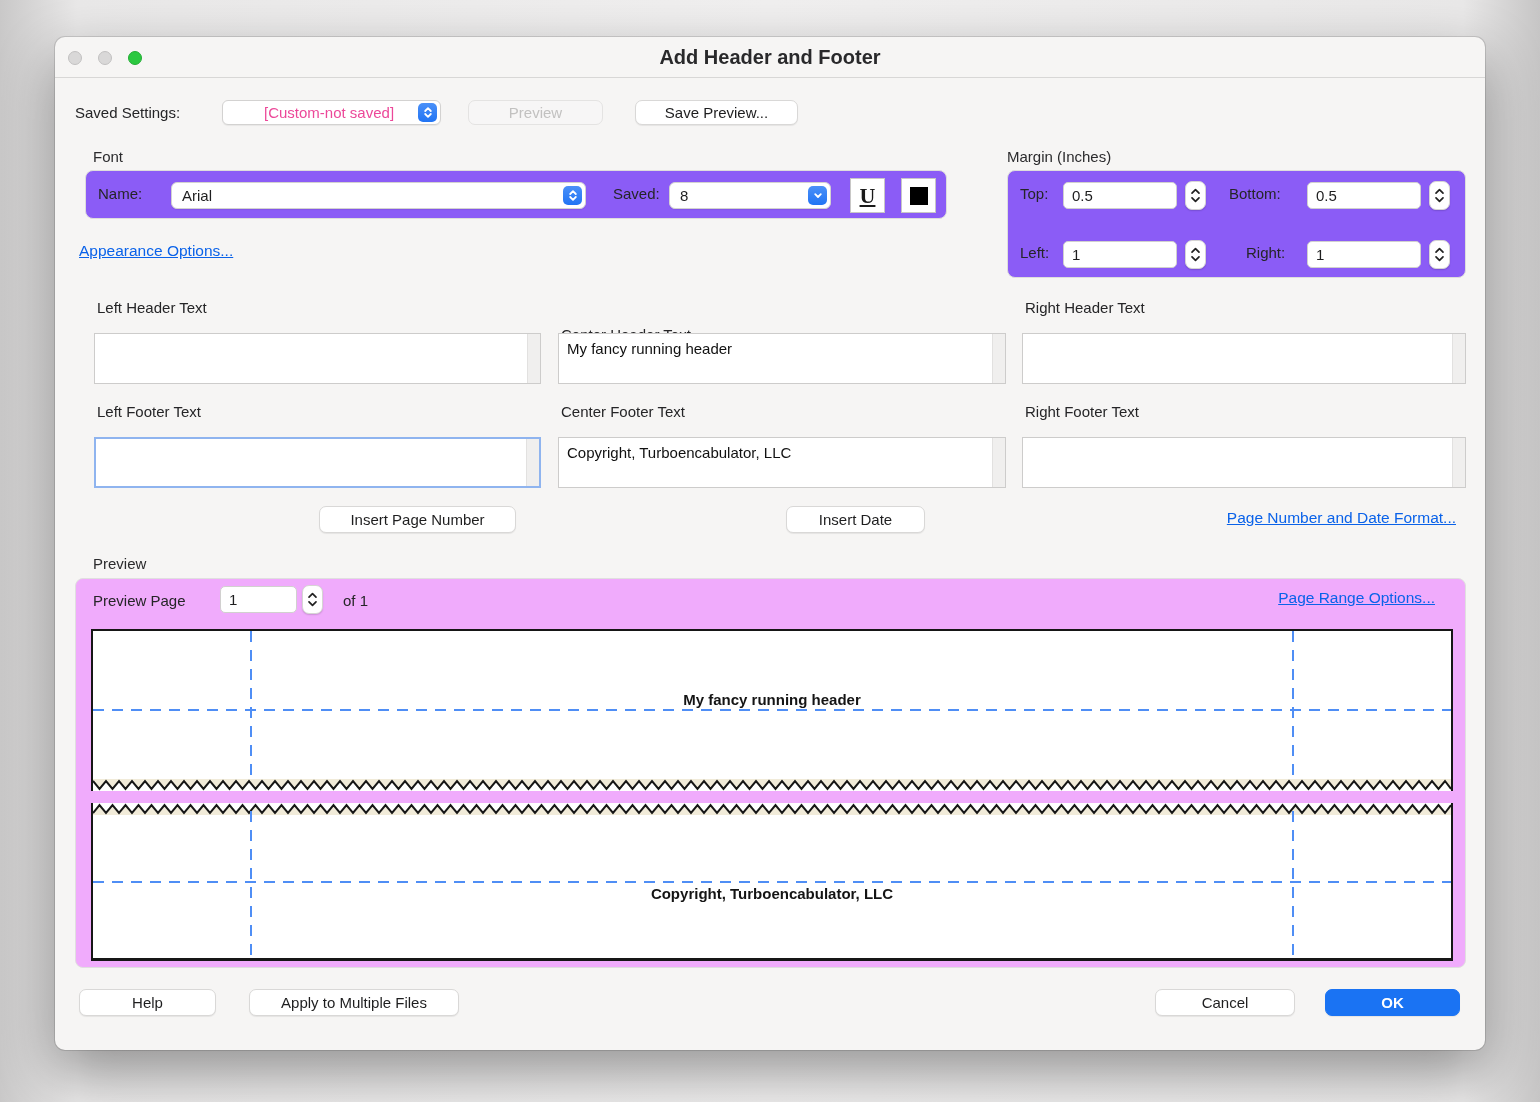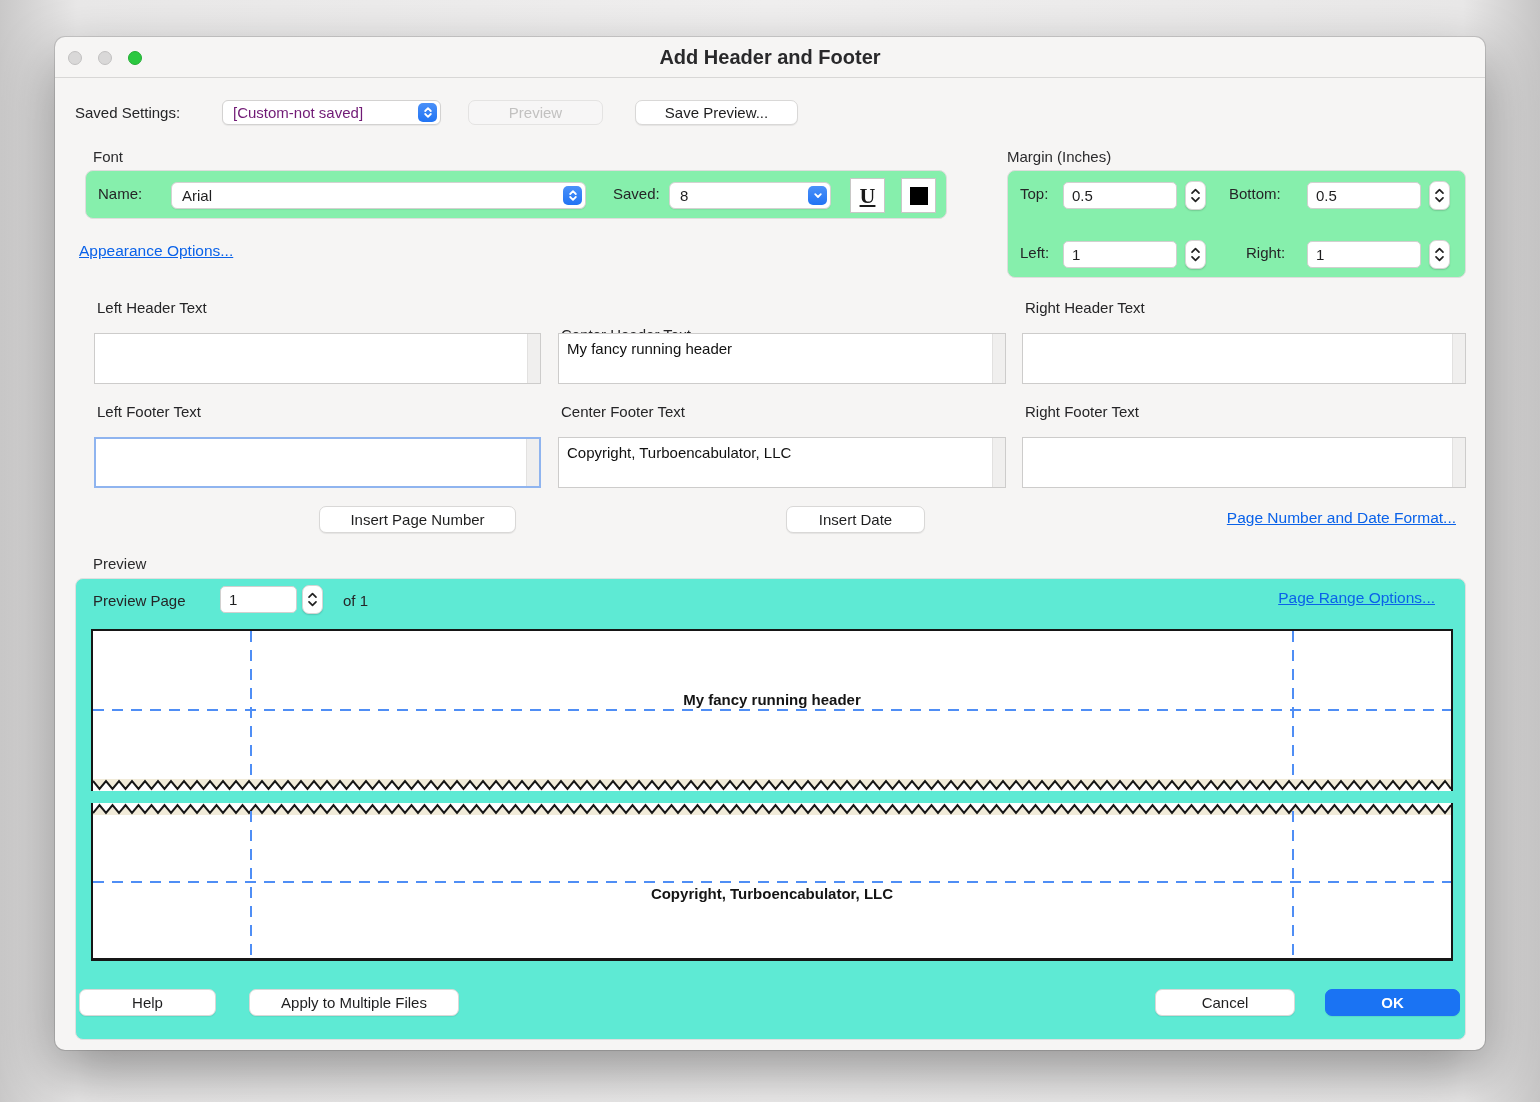--- a/index.html
+++ b/index.html
@@ -26,42 +26,42 @@
     text-align:center; font-weight:700; font-size:20px; color:#29292b;
   }
   .light { position:absolute; top:14px; width:14px; height:14px; border-radius:50%; }
   .light.gray { background:#d9d8d8; border:1px solid #c2c1c1; }
   .light.green { background:#2bc840; border:1px solid #23ad35; }
 
   .lbl { position:absolute; font-size:15px; color:#252527; white-space:nowrap; }
   .seclbl { position:absolute; font-size:15px; color:#2b2b2d; white-space:nowrap; }
 
   .panel {
-    position:absolute; background:#86efac; border:1px solid #dedddc; border-radius:8px;
+    position:absolute; background:#8b5cf6; border:1px solid #dedddc; border-radius:8px;
   }
 
   .btn {
     position:absolute; height:27px; background:#ffffff; border:1px solid #d9d8d7;
     border-radius:7px; font-size:15px; color:#1e1e1f; text-align:center;
     box-shadow:0 1px 1px rgba(0,0,0,.07); cursor:default;
     display:flex; align-items:center; justify-content:center;
     font-family:"Liberation Sans", sans-serif;
   }
   .btn.small { height:25px; }
   .btn.disabled { background:#f7f6f6; border-color:#e4e3e2; color:#c2c1c0; box-shadow:none; }
   .btn.primary { background:#1a73f3; border-color:#1a73f3; color:#fff; font-weight:700; }
 
   .select {
     position:absolute; background:#fff; border:1px solid #d3d2d1; border-radius:6px;
     box-shadow:0 1px 1px rgba(0,0,0,.06);
     display:flex; align-items:center; padding-left:10px;
     font-size:15px;
   }
   .select .val { flex:1; white-space:nowrap; overflow:hidden; }
-  .select .val.dim { color:#701a75; }
+  .select .val.dim { color:#ec4899;margin-left:31px; }
   .sel-btn {
     width:19px; height:19px; margin-right:3px; border-radius:5px;
     background:linear-gradient(#4a90f8,#2174f4);
     display:flex; align-items:center; justify-content:center; flex:0 0 auto;
   }
 
   .txt {
     position:absolute; background:#fff; border:1px solid #d1d0cf; border-radius:5px;
     font-size:15px; padding:0 8px; font-family:"Liberation Sans", sans-serif;
     color:#1e1e1f; outline:none;
@@ -224,21 +224,21 @@
     <div class="ta" style="left:967px; top:400px; width:444px;">
       <textarea style=""></textarea>
       <div class="sb"></div>
     </div>
 
     <div class="btn" style="left:264px; top:469px; width:197px;">Insert Page Number</div>
     <div class="btn" style="left:731px; top:469px; width:139px;">Insert Date</div>
     <div class="link" style="right:29px; top:472px;">Page Number and Date Format...</div>
 
     <div class="seclbl" style="left:38px; top:518px;">Preview</div>
-    <div class="panel" style="left:20px; top:541px; width:1391px; height:462px; background:#5eead4; border-color:#e0dfdf;">
+    <div class="panel" style="left:20px; top:541px; width:1391px; height:390px; background:#f0abfc; border-color:#e0dfdf;">
       <div class="lbl" style="left:17px; top:13px;">Preview Page</div>
       <input class="txt" style="left: 144px; top: 7px; width: 77px; height: 27px;" value="1">
       <div class="stepper" style="left:226px; top:6px;">
         <svg width="13" height="19" viewBox="0 0 13 19">
             <path d="M3 7.2 L6.5 3.7 L10 7.2" stroke="#222" stroke-width="1.7" fill="none" stroke-linecap="round" stroke-linejoin="round"></path>
             <path d="M3 11.8 L6.5 15.3 L10 11.8" stroke="#222" stroke-width="1.7" fill="none" stroke-linecap="round" stroke-linejoin="round"></path>
           </svg>
       </div>
       <div class="lbl" style="left:267px; top:13px;">of 1</div>
       <div class="link" style="right:30px; top:10px;">Page Range Options...</div>

